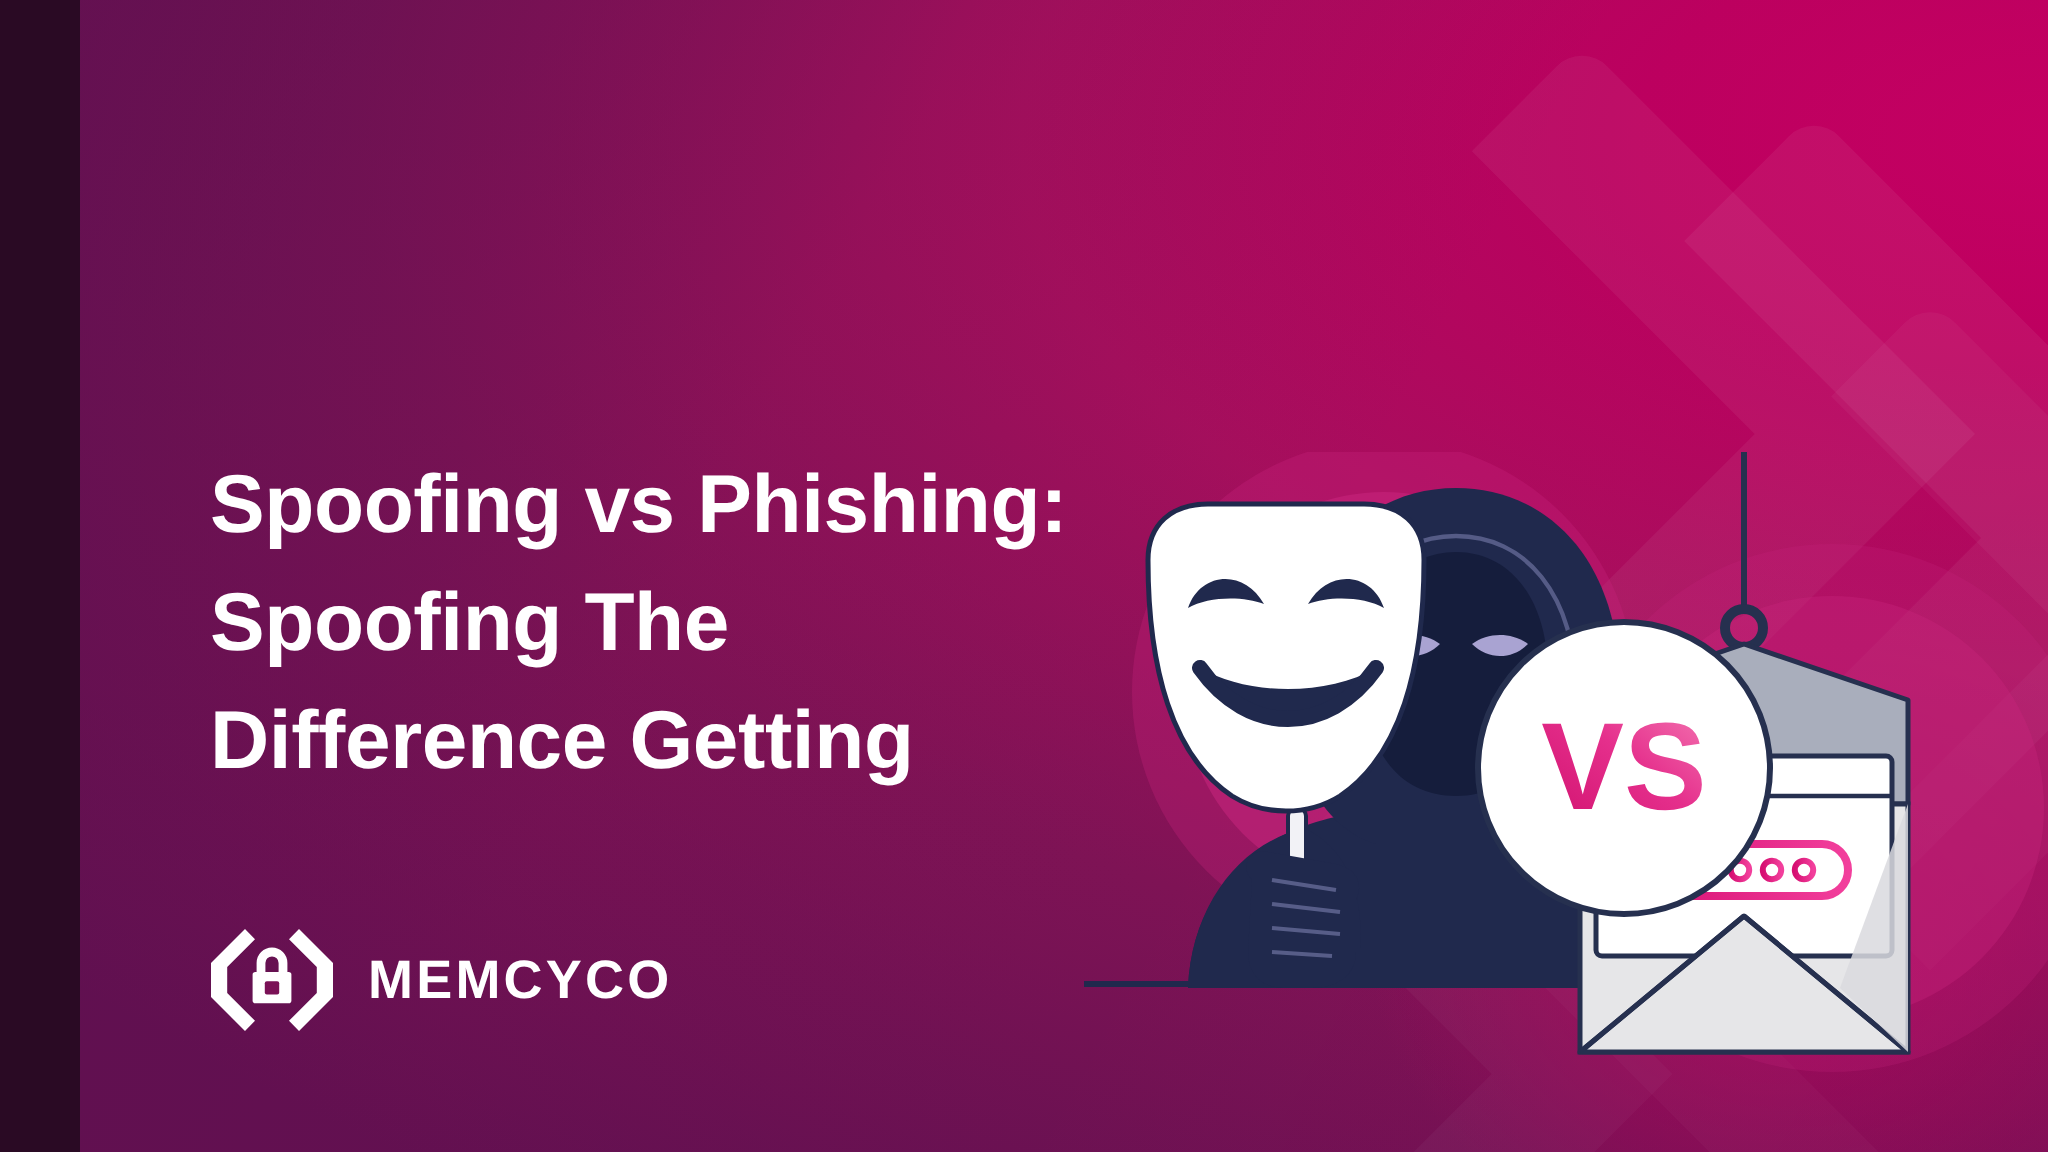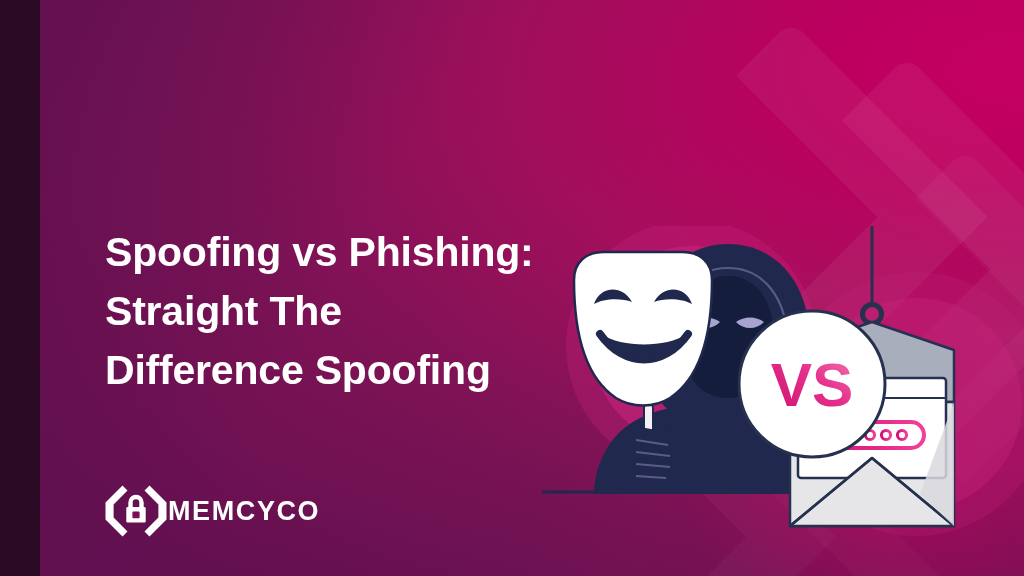--- a/index.html
+++ b/index.html
@@ -68,23 +68,24 @@
     font-weight: bold;
     line-height: 59px;
     letter-spacing: -0.2px;
   }
   .headline .ln { display: block; white-space: nowrap; }
 
   
   .logo {
     position: absolute;
     left: 64px;
-    top: 480px;
+    top: 459px;
     display: flex;
     align-items: center;
+    gap: 16px;
     justify-content: space-between;
   }
   .logo-mark { width: 64px; height: 62px; display: block; }
   .logo-word {
     color: #ffffff;
     font-size: 27px;
     font-weight: bold;
     letter-spacing: 1.6px;
   }
 
@@ -108,22 +109,22 @@
 
   <div class="chev c1"></div>
   <div class="chev c2"></div>
   <div class="chev c3"></div>
   <div class="chev c4"></div>
   <div class="chev c5"></div>
   <div class="corner-fade"></div>
 
   <h1 class="headline">
     <span class="ln">Spoofing vs Phishing:</span>
-    <span class="ln">Straight The</span>
-    <span class="ln">Difference Spoofing</span>
+    <span class="ln">Spoofing The</span>
+    <span class="ln">Difference Getting</span>
   </h1>
 
   <div class="logo">
     <span>
       <svg class="logo-mark" viewBox="0 0 64 62" aria-hidden="true">
 
         <path d="M18.5 5.5 L23.5 10.6 L9.6 24.5 L9.6 37.5 L23.5 51.4 L18.5 56.5 L1.5 39.5 L1.5 22.5 Z" fill="#ffffff"></path>
 
         <path d="M45.5 5.5 L62.5 22.5 L62.5 39.5 L45.5 56.5 L40.5 51.4 L54.4 37.5 L54.4 24.5 L40.5 10.6 Z" fill="#ffffff"></path>
 

